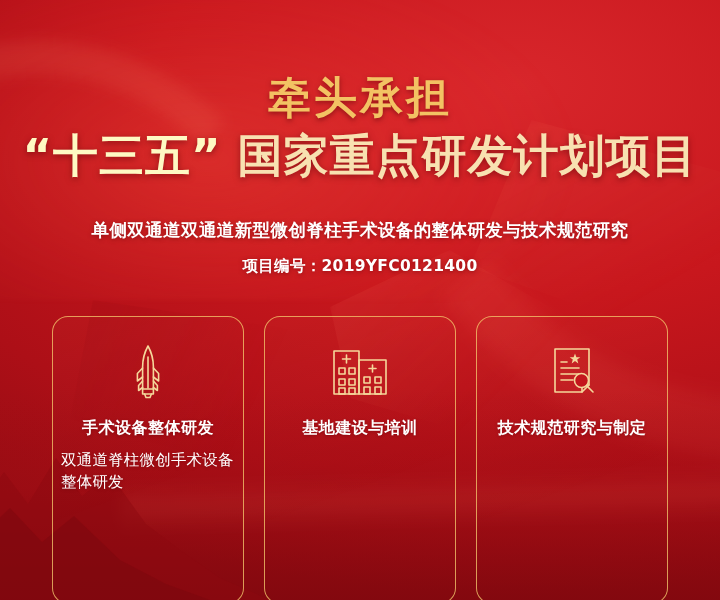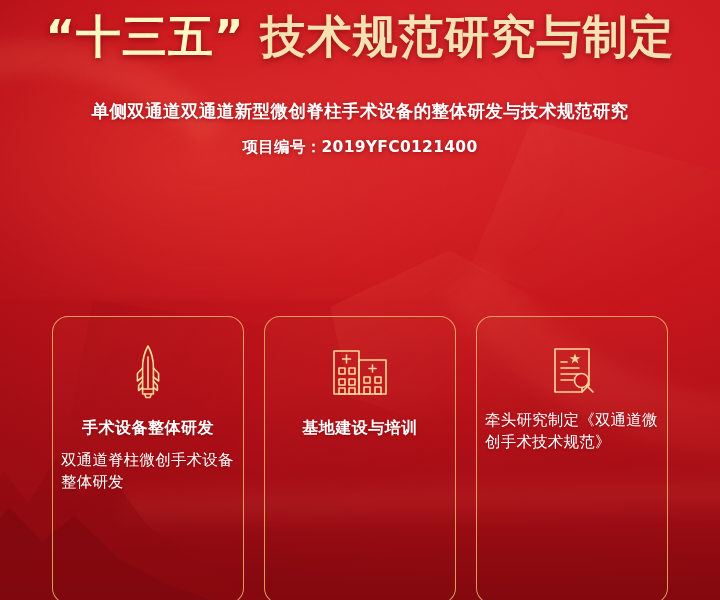--- a/index.html
+++ b/index.html
@@ -237,22 +237,23 @@
   <div class="facet facet-3"></div>
   <div class="bottom-glow"></div>
   <div class="bottom-band"></div>
 
   <svg class="mountains" viewBox="0 0 440 200" preserveAspectRatio="none">
     <path d="M0 200 L0 120 L34 72 L58 104 L86 58 L112 96 L140 74 L176 124 L210 150 L250 178 L300 200 Z" fill="#8c0a11" opacity="0.55"></path>
     <path d="M0 200 L0 146 L40 108 L72 142 L104 116 L150 160 L196 184 L240 200 Z" fill="#7a070e" opacity="0.5"></path>
   </svg>
 
   <div class="header">
+    <div class="title-line1">牵头承担</div>
     <div class="title-line2">
-      <span class="quoted">“十三五”</span><span>技术规范研究与制定</span>
+      <span class="quoted">“十三五”</span><span>国家重点研发计划项目</span>
     </div>
     <div class="subtitle">单侧双通道双通道新型微创脊柱手术设备的整体研发与技术规范研究</div>
     <div class="project-no">项目编号：2019YFC0121400</div>
   </div>
 
   <div class="cards">
 
     <div class="card">
       <div class="card-icon">
         <svg width="46" height="56" viewBox="0 0 46 56" fill="none" stroke="#f5d79b" stroke-width="1.6" stroke-linejoin="round" stroke-linecap="round">
@@ -299,17 +300,17 @@
           <path d="M36 47 L36 40 L43 40"></path>
           <path d="M29 8.5 L30.4 12.2 L34.3 12.2 L31.2 14.6 L32.3 18.4 L29 16.1 L25.7 18.4 L26.8 14.6 L23.7 12.2 L27.6 12.2 Z" fill="#f5d79b" stroke="none"></path>
           <line x1="15" y1="17" x2="21" y2="17"></line>
           <line x1="15" y1="23" x2="33" y2="23"></line>
           <line x1="15" y1="29" x2="33" y2="29"></line>
           <line x1="15" y1="35" x2="27" y2="35"></line>
           <circle cx="35.5" cy="35.5" r="7" fill="#c4161c"></circle>
           <line x1="40.6" y1="40.6" x2="47" y2="47"></line>
         </svg>
       </div>
-      <div class="card-body">牵头研究制定《双通道微创手术技术规范》</div>
+      <div class="card-title">技术规范研究与制定</div>
     </div>
 
   </div>
 </div>
 
 </body></html>

